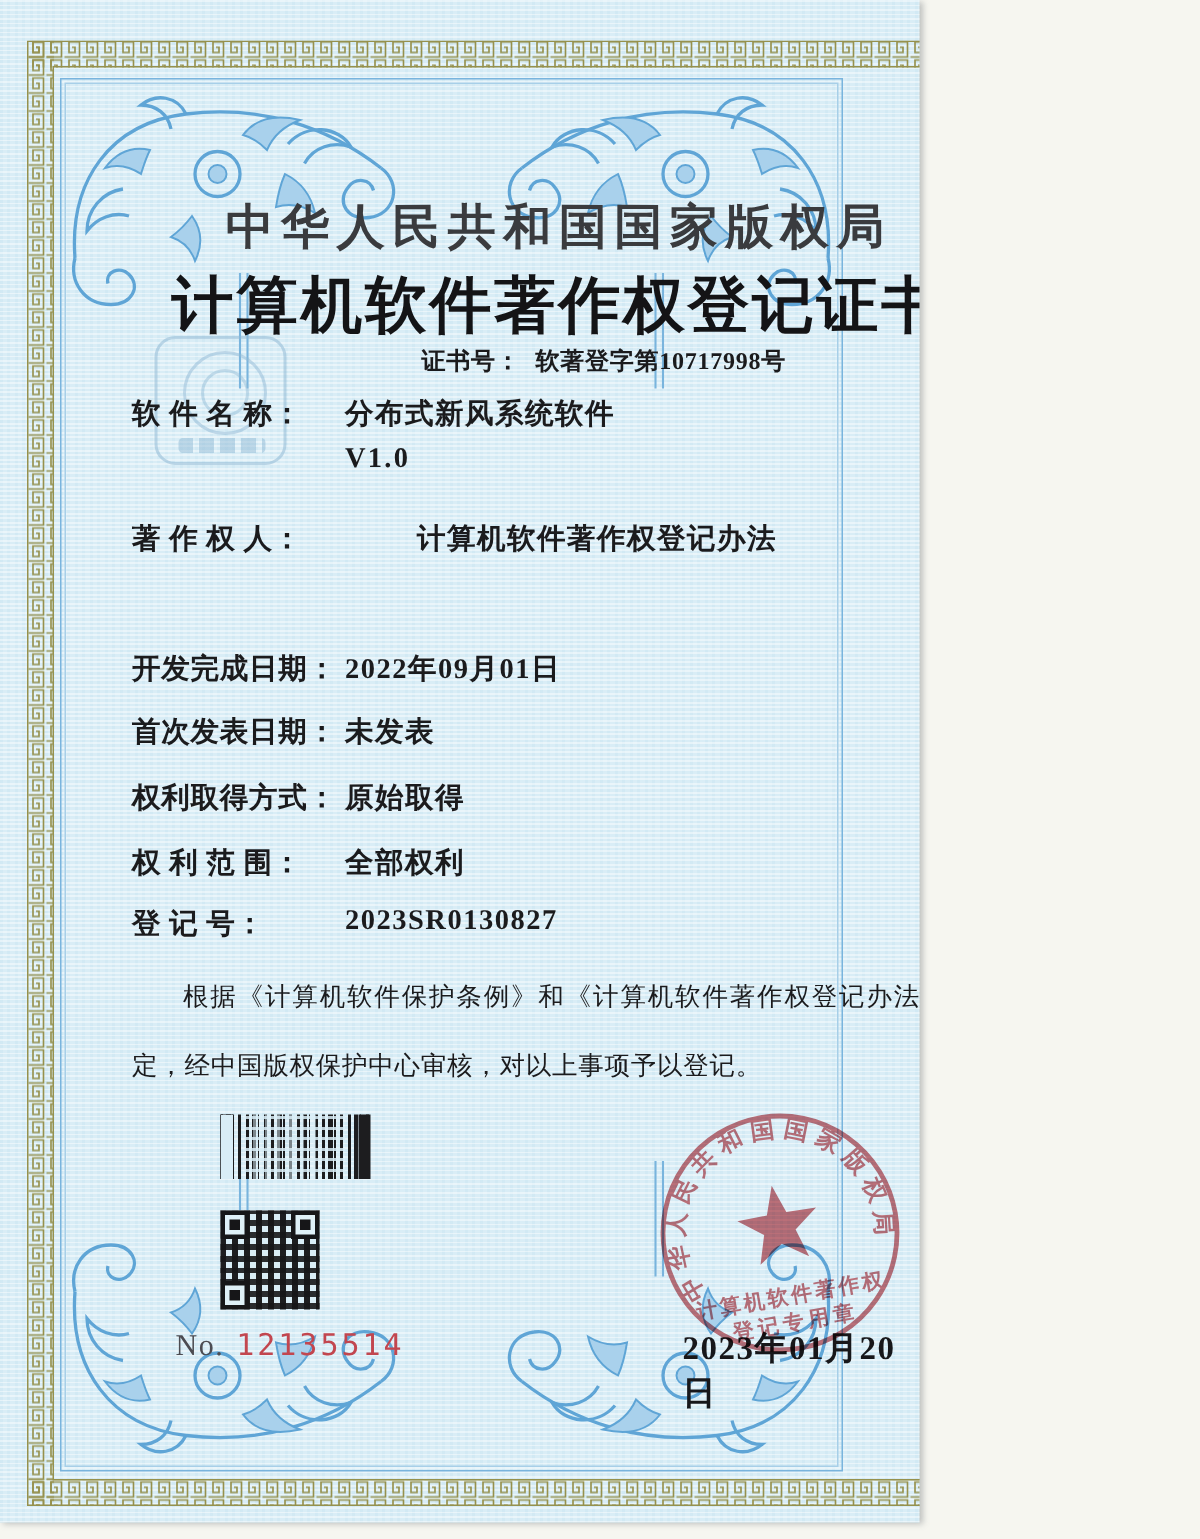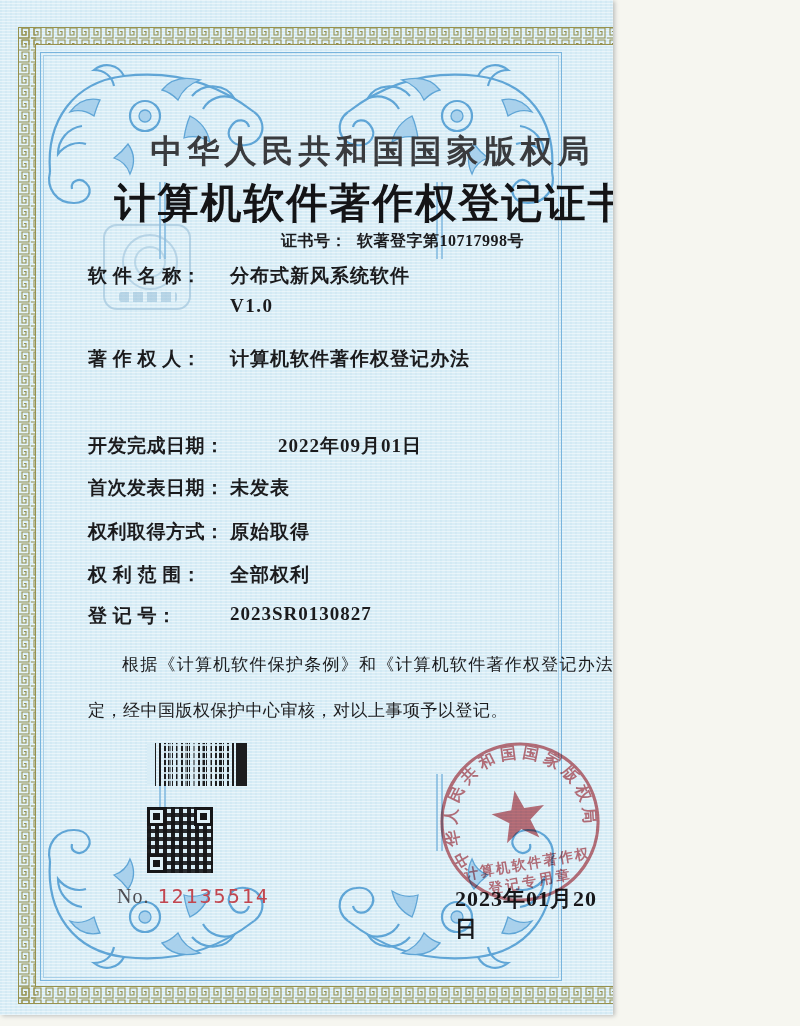--- a/index.html
+++ b/index.html
@@ -66,21 +66,21 @@
   .certno {
     position:absolute; top:231px; right:89px;
     font-size:16px; font-weight:700; color:#1b1b1d; letter-spacing:.5px;
   }
   .certno .lbl { margin-right:10px; }
   
   .row { position:absolute; left:88px; display:flex; font-size:19px; font-weight:700; color:#1b1b1d; }
   .row .lbl { width:142px; flex:0 0 142px; letter-spacing:.5px; }
   .row .val { margin-left:0; letter-spacing:1px; }
   .row .val .l2 { display:block; margin-top:6px; letter-spacing:1.5px; }
-  .row.r0 { top:263px; } .row.r1 { top:346px; } .row.r2 { top:433px;gap:48px; }
+  .row.r0 { top:263px; } .row.r1 { top:346px;gap:48px; } .row.r2 { top:433px; }
   .row.r3 { top:475px; } .row.r4 { top:519px; } .row.r5 { top:562px; }
   .row.r6 { top:603px; }
   
   .statement {
     position:absolute; left:88px; top:642px; width:580px;
     font-size:17px; line-height:46px; font-weight:400; color:#1b1b1d;
     text-indent:2em; text-align:justify; letter-spacing:.5px;
   }
   
   .barcode {

